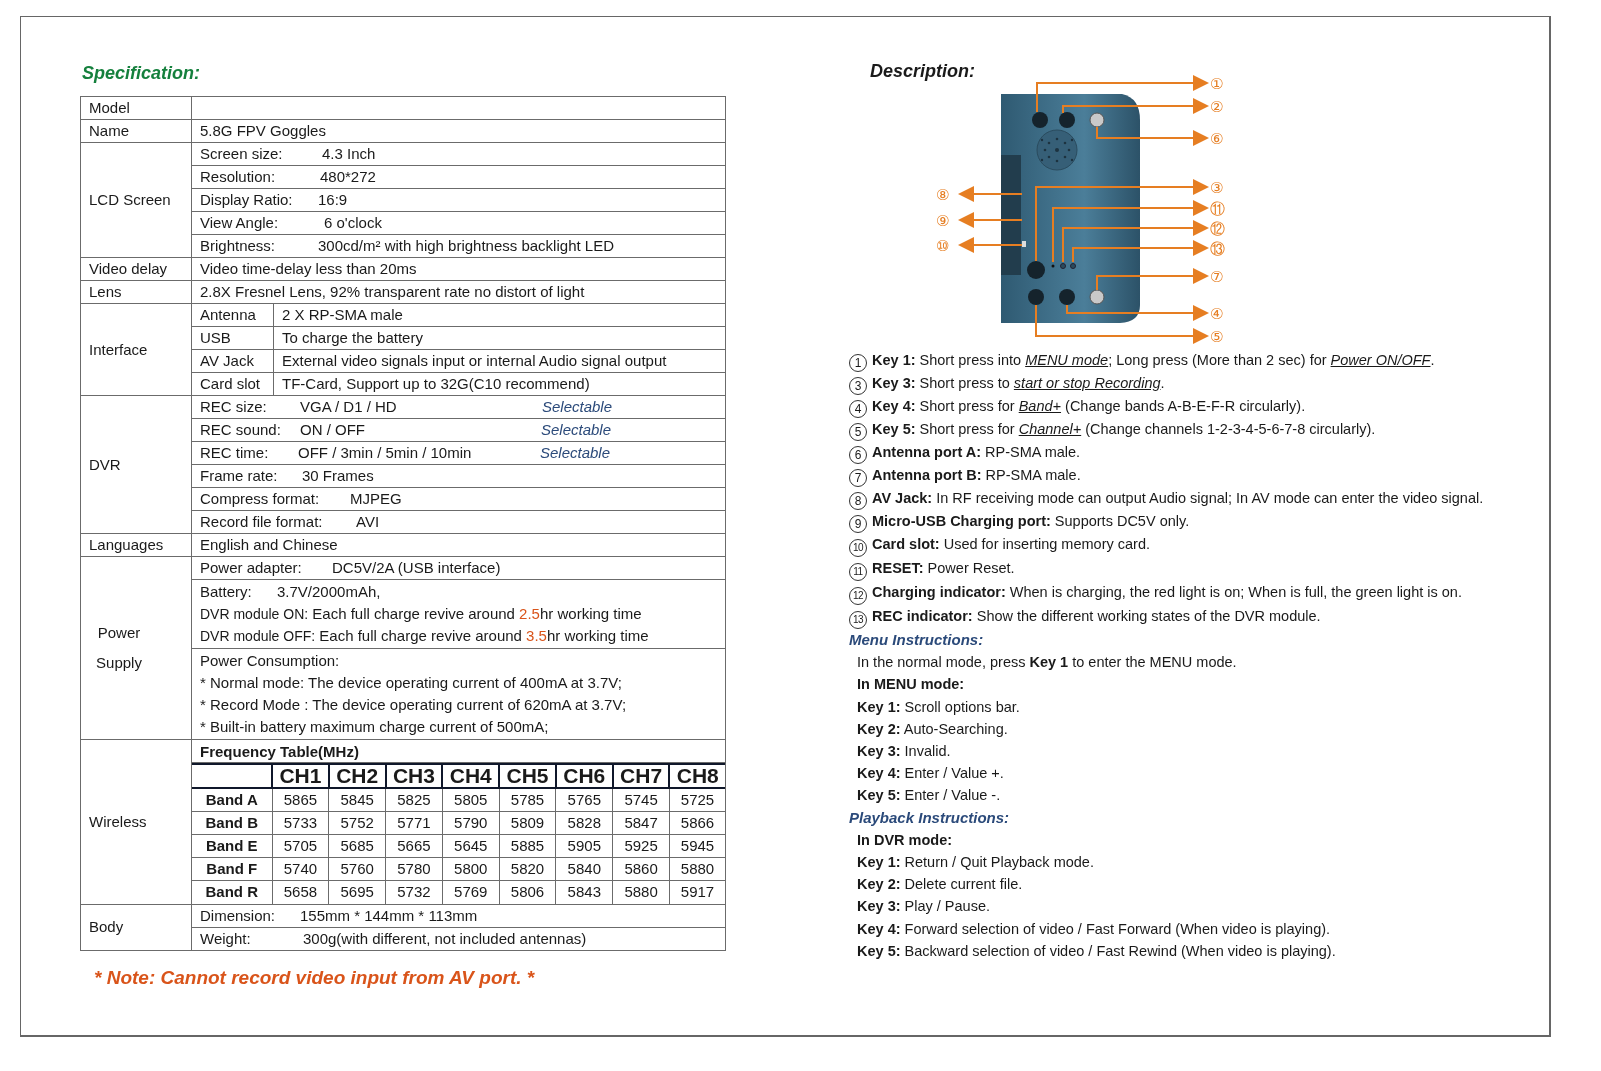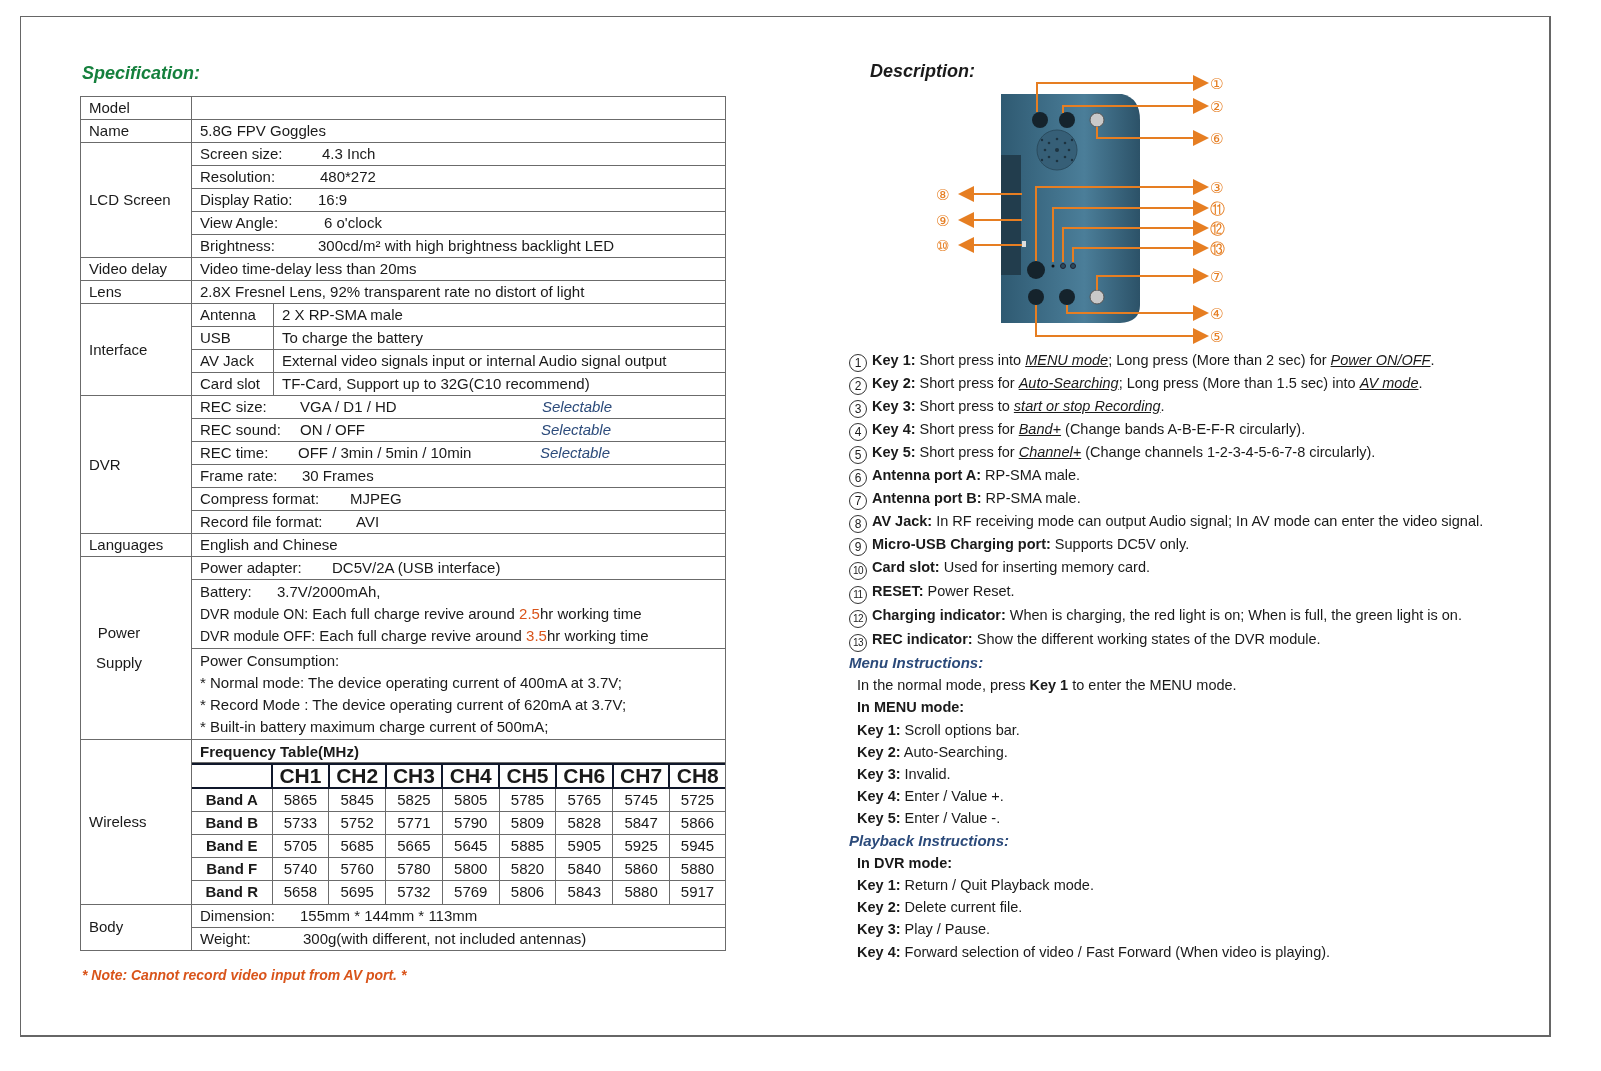--- a/index.html
+++ b/index.html
@@ -17,21 +17,21 @@
   .rel { position: relative; margin-top: 16px; }
   .orange { color: #d9541a; }
   .small { font-size: 14px; }
   .multi { line-height: 22.5px; padding-top: 1px !important; padding-bottom: 1px !important; }
   table.freq { border-collapse: collapse; width: 100%; }
   table.freq td { border: 1px solid #6b6b6b; text-align: center; padding: 0 4px; height: 23px; font-size: 15px; }
   table.freq td.band { font-weight: bold; width: 80px; }
   table.freq th { border: 2px solid #0f172a; font-weight: bold; height: 23px; font-size: 21px; }
   td.nested { padding: 0 !important; border: 1px solid #6b6b6b; }
   .freq-title { font-weight: bold; padding-left: 8px; height: 23px; line-height: 23px; border-bottom: 1px solid #6b6b6b; }
-  .note { position: absolute; left: 82px; top: 967px; font-size: 14px; font-weight: bold; font-style: italic; color: #d9541a; }
+  .note { position: absolute; left: 94px; top: 967px; font-size: 19px; font-weight: bold; font-style: italic; color: #d9541a; }
 
   
   .desc-title { position: absolute; left: 870px; top: 61px; font-size: 18px; font-weight: bold; font-style: italic; color: #1a1a1a; }
   .diagram { position: absolute; left: 930px; top: 70px; width: 310px; height: 280px; }
   .desc-list { position: absolute; left: 849px; top: 349px; font-size: 14.5px; line-height: 22.2px; }
   .desc-item { white-space: nowrap; }
   .circ { display: inline-block; width: 18px; height: 18px; border: 1px solid #333; border-radius: 50%; font-size: 12px; line-height: 16px; text-align: center; margin-right: 5px; vertical-align: -2px; }
   .circ.two { font-size: 10px; letter-spacing: -0.5px; }
   .u { text-decoration: underline; font-style: italic; }
   b { font-weight: bold; }
@@ -314,21 +314,20 @@
       <text x="1210" y="342">⑤</text>
       <text x="936" y="200">⑧</text>
       <text x="936" y="226">⑨</text>
       <text x="936" y="251">⑩</text>
     </g>
   </svg>
 </div>
 
 <div class="desc-list">
   <div class="desc-item"><span class="circ">1</span><b>Key 1:</b><span> Short press into </span><span class="u">MENU mode</span><span>; Long press (More than 2 sec) for </span><span class="u">Power ON/OFF</span><span>.</span></div>
-  <div class="desc-item"><span class="circ">2</span><b>Key 2:</b><span> Short press for </span><span class="u">Auto-Searching</span><span>; Long press (More than 1.5 sec) into </span><span class="u">AV mode</span><span>.</span></div>
   <div class="desc-item"><span class="circ">3</span><b>Key 3:</b><span> Short press to </span><span class="u">start or stop Recording</span><span>.</span></div>
   <div class="desc-item"><span class="circ">4</span><b>Key 4:</b><span> Short press for </span><span class="u">Band+</span><span> (Change bands A-B-E-F-R circularly).</span></div>
   <div class="desc-item"><span class="circ">5</span><b>Key 5:</b><span> Short press for </span><span class="u">Channel+</span><span> (Change channels 1-2-3-4-5-6-7-8 circularly).</span></div>
   <div class="desc-item"><span class="circ">6</span><b>Antenna port A:</b><span> RP-SMA male.</span></div>
   <div class="desc-item"><span class="circ">7</span><b>Antenna port B:</b><span> RP-SMA male.</span></div>
   <div class="desc-item"><span class="circ">8</span><b>AV Jack:</b><span> In RF receiving mode can output Audio signal; In AV mode can enter the video signal.</span></div>
   <div class="desc-item"><span class="circ">9</span><b>Micro-USB Charging port:</b><span> Supports DC5V only.</span></div>
   <div class="desc-item"><span class="circ two">10</span><b>Card slot:</b><span> Used for inserting memory card.</span></div>
   <div class="desc-item"><span class="circ two">11</span><b>RESET:</b><span> Power Reset.</span></div>
   <div class="desc-item"><span class="circ two">12</span><b>Charging indicator:</b><span> When is charging, the red light is on; When is full, the green light is on.</span></div>
@@ -342,13 +341,14 @@
   <div class="indent"><b>Key 3:</b><span> Invalid.</span></div>
   <div class="indent"><b>Key 4:</b><span> Enter / Value +.</span></div>
   <div class="indent"><b>Key 5:</b><span> Enter / Value -.</span></div>
 
   <div class="section-h">Playback Instructions:</div>
   <div class="indent"><b>In DVR mode:</b></div>
   <div class="indent"><b>Key 1:</b><span> Return / Quit Playback mode.</span></div>
   <div class="indent"><b>Key 2:</b><span> Delete current file.</span></div>
   <div class="indent"><b>Key 3:</b><span> Play / Pause.</span></div>
   <div class="indent"><b>Key 4:</b><span> Forward selection of video / Fast Forward (When video is playing).</span></div>
+  <div class="indent"><b>Key 5:</b><span> Backward selection of video / Fast Rewind (When video is playing).</span></div>
 </div>
 
 </body></html>

